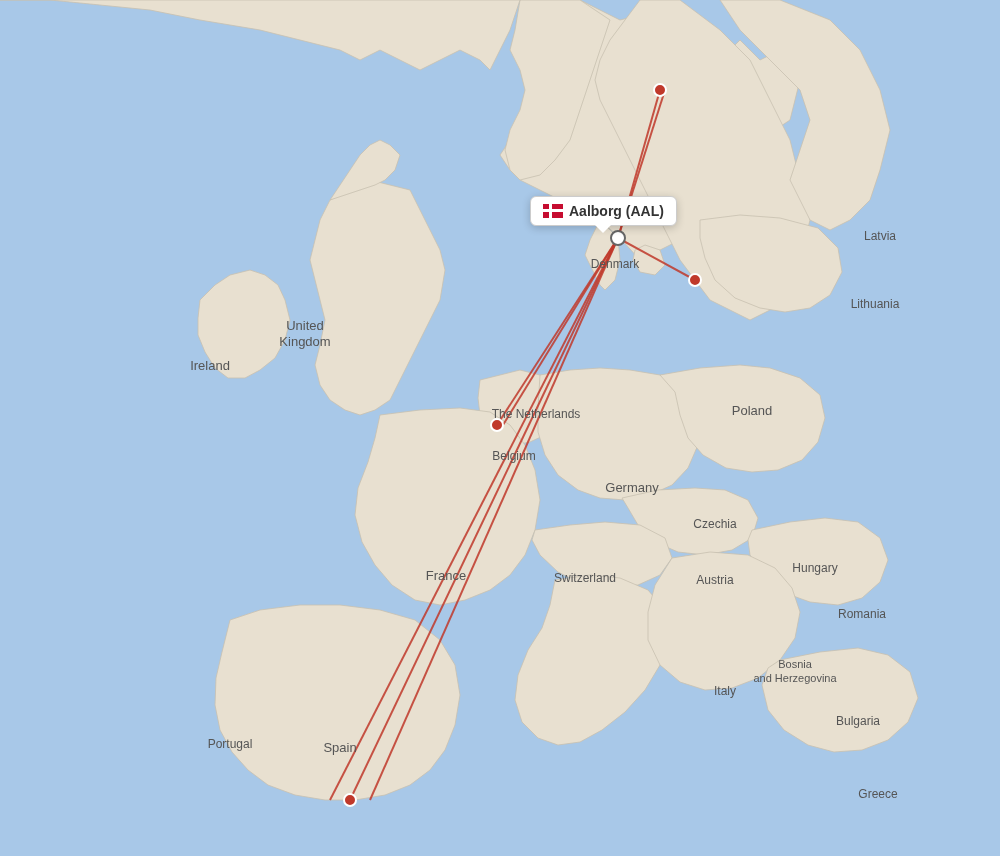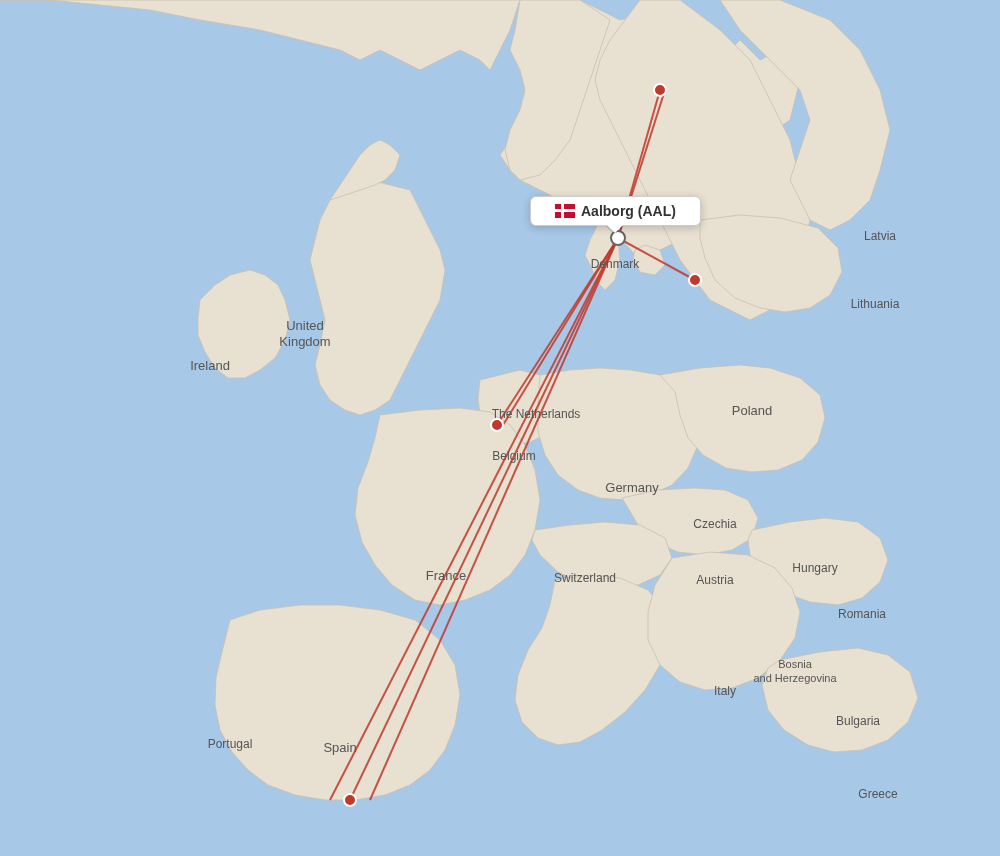--- a/index.html
+++ b/index.html
@@ -20,21 +20,21 @@
     }
     
     
     #aalborg-popup {
       position: absolute;
       top: 196px;
       left: 530px;
       background: white;
       border: 1px solid #ccc;
       border-radius: 6px;
-      padding: 6px 24px;
+      padding: 6px 12px;
       display: flex;
       align-items: center;
       gap: 6px;
       font-size: 14px;
       font-weight: 600;
       color: #333;
       white-space: nowrap;
       box-shadow: 0 2px 8px rgba(0,0,0,0.2);
       z-index: 10;
     }

